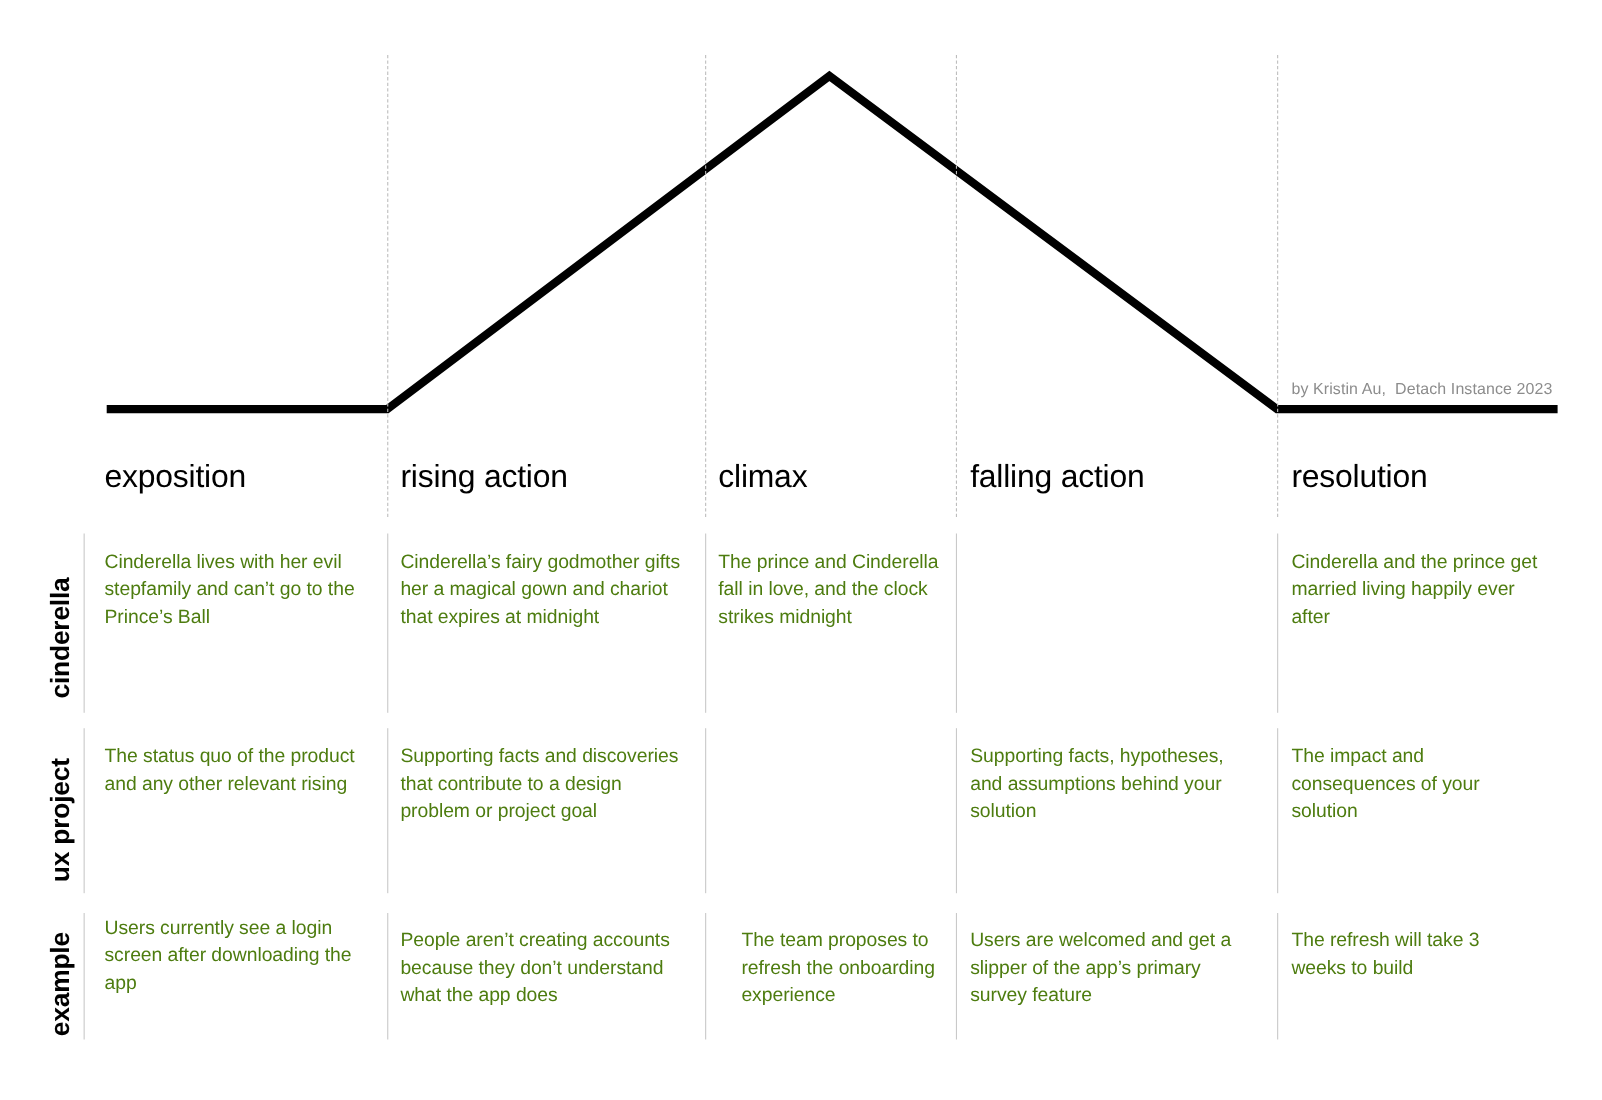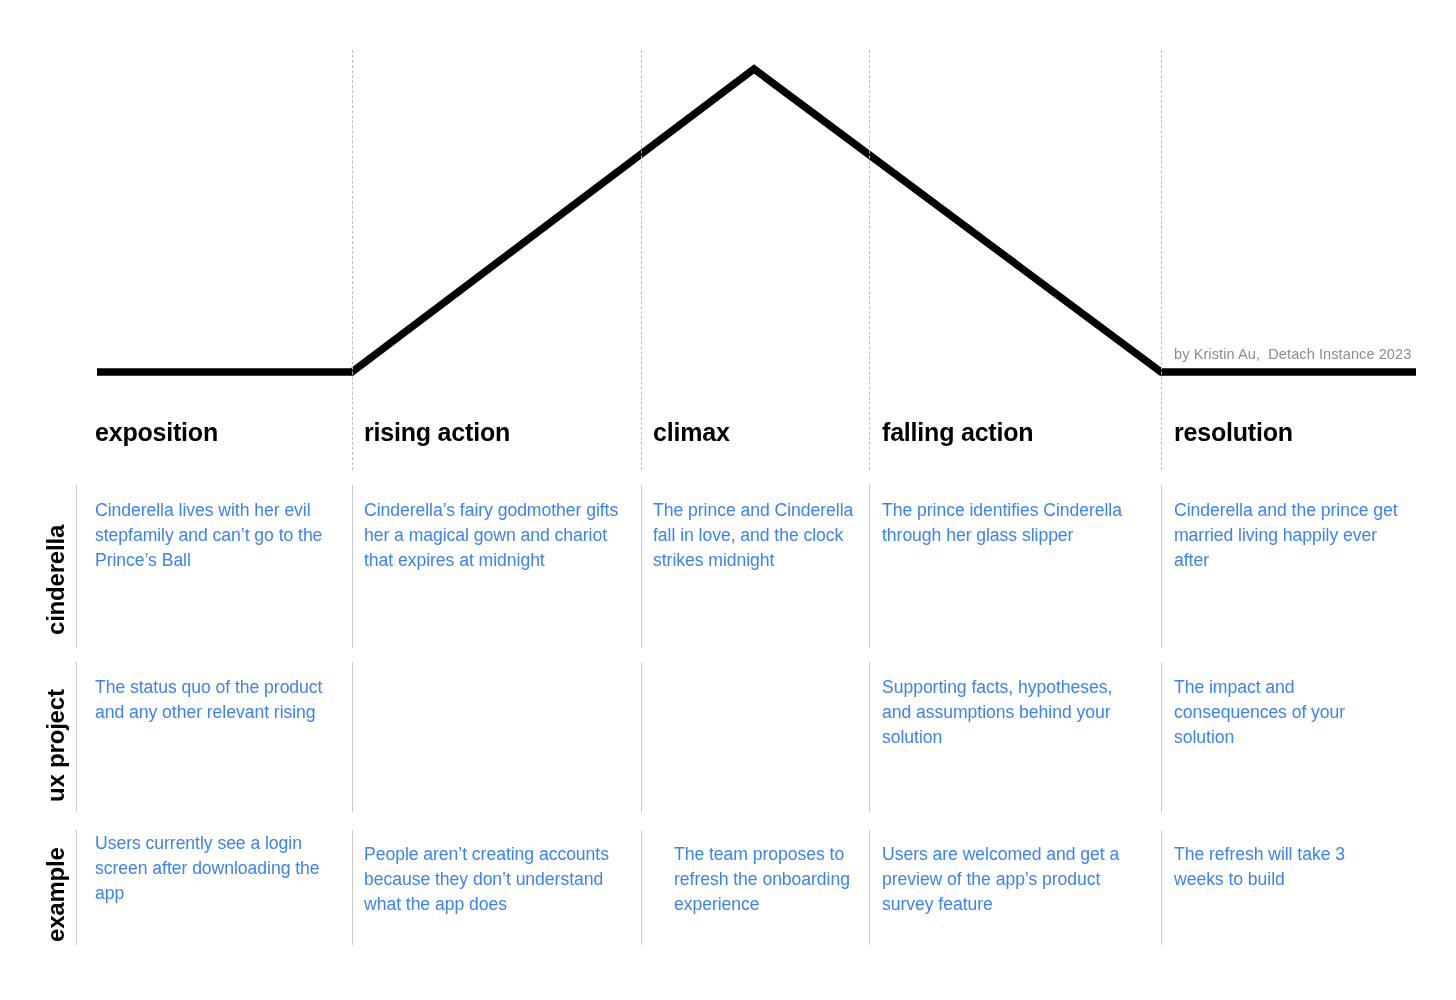--- a/index.html
+++ b/index.html
@@ -58,22 +58,22 @@
   #headers {
     position: absolute;
     left: 0;
     top: 418px;
     width: 1456px;
     height: 52px;
   }
   .stage-header {
     position: absolute;
     top: 0;
-    font-size: 25px;
-    font-weight: bold;
+    font-size: 29px;
+    font-weight: normal;
     letter-spacing: -0.2px;
     white-space: nowrap;
   }
 
   
   #grid {
     position: absolute;
     left: 0;
     top: 470px;
     width: 1456px;
@@ -104,21 +104,21 @@
   .vsep {
     position: absolute;
     width: 0;
     border-left: 1.2px solid #c9c9c9;
   }
   .cell {
     position: absolute;
     font-size: 17.6px;
     line-height: 25px;
     letter-spacing: -0.05px;
-    color: #3b82f6;
+    color: #4d7c0f;
   }
 </style>
 </head>
 <body>
 
 <div id="canvas">
 
   <div id="arc-region">
 
     <svg id="arc-svg" width="1456" height="400" viewBox="0 0 1456 400">
@@ -149,50 +149,50 @@
       </div>
       <div class="vsep" style="left:76px;  top:0;  height:163px"></div>
       <div class="vsep" style="left:352px; top:0;  height:163px"></div>
       <div class="vsep" style="left:641px; top:0;  height:163px"></div>
       <div class="vsep" style="left:869px; top:0;  height:163px"></div>
       <div class="vsep" style="left:1161px;top:0;  height:163px"></div>
 
       <div class="cell" style="left:95px;  top:13px; width:240px">Cinderella lives with her evil stepfamily and can’t go to the Prince’s Ball</div>
       <div class="cell" style="left:364px; top:13px; width:265px">Cinderella’s fairy godmother gifts her a magical gown and chariot that expires at midnight</div>
       <div class="cell" style="left:653px; top:13px; width:203px">The prince and Cinderella fall in love, and the clock strikes midnight</div>
-      <div class="cell" style="left:882px; top:13px; width:258px">The prince identifies Cinderella through her glass slipper</div>
       <div class="cell" style="left:1174px;top:13px; width:235px">Cinderella and the prince get married living happily ever after</div>
     </div>
 
     <div class="row" style="top:192px; height:150px">
       <div class="row-label" style="top:0; height:150px">
         <span style="top:140px">ux project</span>
       </div>
       <div class="vsep" style="left:76px;  top:0; height:150px"></div>
       <div class="vsep" style="left:352px; top:0; height:150px"></div>
       <div class="vsep" style="left:641px; top:0; height:150px"></div>
       <div class="vsep" style="left:869px; top:0; height:150px"></div>
       <div class="vsep" style="left:1161px;top:0; height:150px"></div>
 
       <div class="cell" style="left:95px;  top:13px; width:235px">The status quo of the product and any other relevant rising</div>
+      <div class="cell" style="left:364px; top:13px; width:268px">Supporting facts and discoveries that contribute to a design problem or project goal</div>
       <div class="cell" style="left:882px; top:13px; width:262px">Supporting facts, hypotheses, and assumptions behind your solution</div>
       <div class="cell" style="left:1174px;top:13px; width:232px">The impact and consequences of your solution</div>
     </div>
 
     <div class="row" style="top:360px; height:115px">
       <div class="row-label" style="top:0; height:115px">
         <span style="top:112px">example</span>
       </div>
       <div class="vsep" style="left:76px;  top:0; height:115px"></div>
       <div class="vsep" style="left:352px; top:0; height:115px"></div>
       <div class="vsep" style="left:641px; top:0; height:115px"></div>
       <div class="vsep" style="left:869px; top:0; height:115px"></div>
       <div class="vsep" style="left:1161px;top:0; height:115px"></div>
 
       <div class="cell" style="left:95px;  top:1px; width:228px">Users currently see a login screen after downloading the app</div>
       <div class="cell" style="left:364px; top:12px; width:262px">People aren’t creating accounts because they don’t understand what the app does</div>
       <div class="cell" style="left:674px; top:12px; width:190px">The team proposes to refresh the onboarding experience</div>
-      <div class="cell" style="left:882px; top:12px; width:260px">Users are welcomed and get a preview of the app’s product survey feature</div>
+      <div class="cell" style="left:882px; top:12px; width:260px">Users are welcomed and get a slipper of the app’s primary survey feature</div>
       <div class="cell" style="left:1174px;top:12px; width:222px">The refresh will take 3 weeks to build</div>
     </div>
 
   </div>
 </div>
 
 </body></html>

